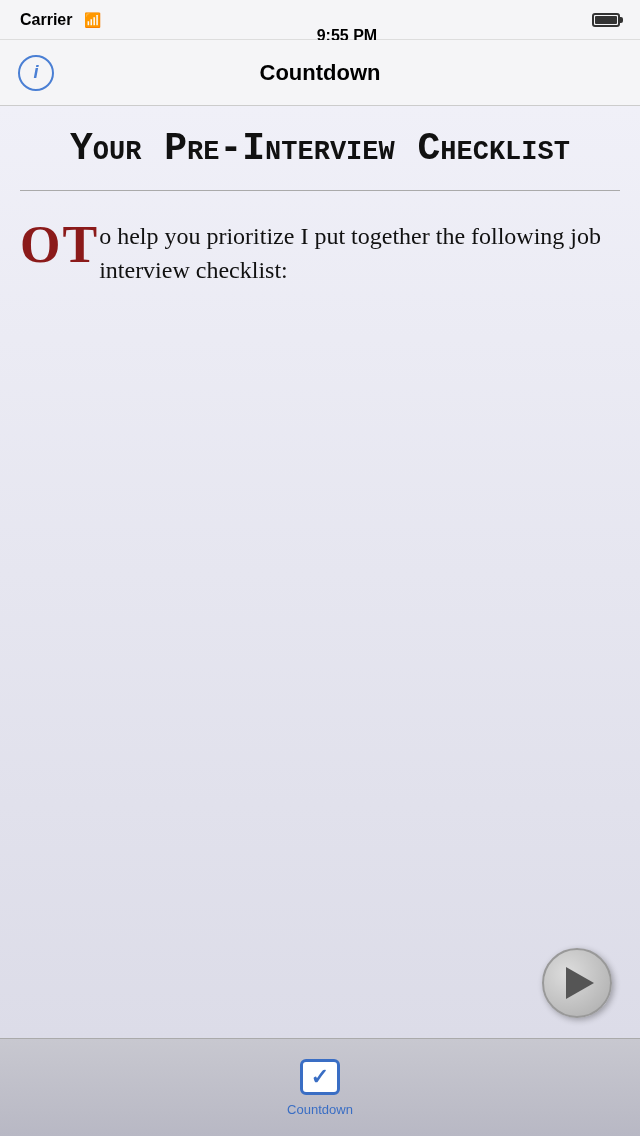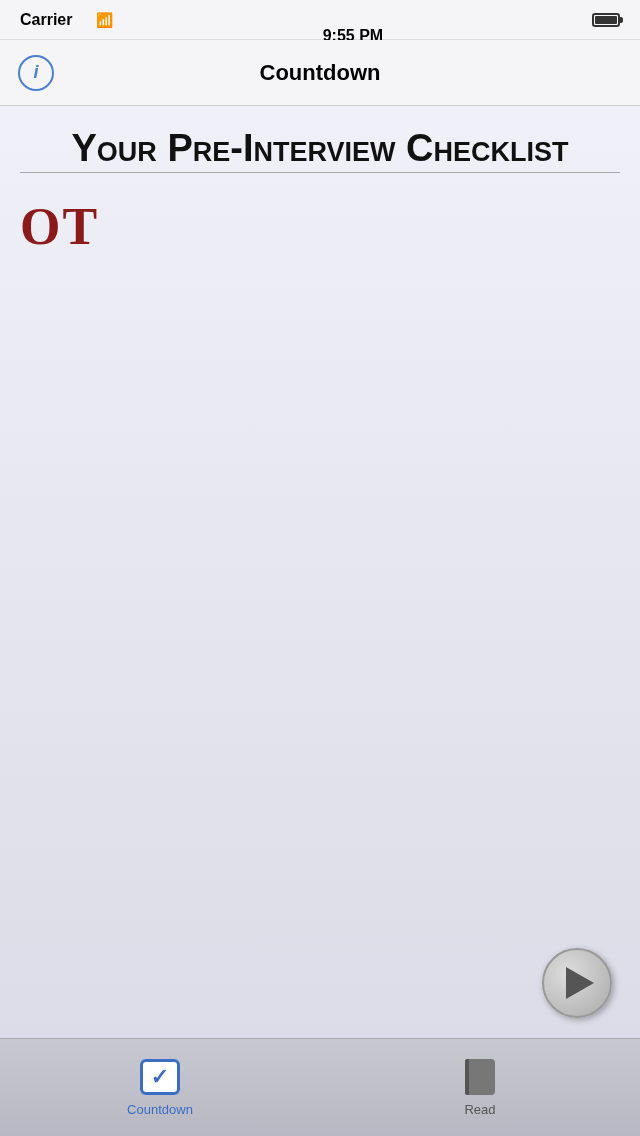--- a/index.html
+++ b/index.html
@@ -21,21 +21,21 @@
       background: #f5f5f7;
       display: flex;
       align-items: center;
       justify-content: space-between;
       padding: 0 20px;
       border-bottom: 1px solid #ddd;
     }
     .status-left {
       display: flex;
       align-items: center;
-      gap: 20px;
+      gap: 8px;
       font-size: 16px;
       font-weight: 600;
     }
     .status-center {
       font-size: 16px;
       font-weight: 600;
       margin-top: 32px;
     }
     .status-right {
       display: flex;
@@ -116,21 +116,22 @@
       padding: 20px 20px 20px 20px;
     }
 
     .checklist-title {
       text-align: center;
       font-size: 38px;
       font-weight: 900;
       color: #111;
       font-variant: small-caps;
       line-height: 1.2;
-      font-family: Liberation Sans, sans-serif;
+      margin-bottom: 18px;
+      font-family: Liberation Mono, monospace;
     }
 
     .divider {
       width: 100%;
       height: 1px;
       background: #aaa;
       margin-bottom: 28px;
     }
 
     .paragraph {
@@ -333,40 +334,34 @@
 
 <div class="main-content">
   <div class="checklist-title">Your Pre-Interview Checklist</div>
   <div class="divider"></div>
 
   <div class="paragraph">
     <span class="drop-cap">O</span>
   </div>
 
   <div class="paragraph">
-    <span class="drop-cap">T</span>
+    <span class="drop-cap">T</span><span>o help you prioritize I put together the following job interview checklist:</span>
   </div>
 </div>
 
 <div class="play-btn">
   <div class="play-triangle"></div>
 </div>
 
 <div class="tab-bar">
 
   <div class="tab-item">
     <div class="tab-icon">
       <div class="icon-countdown"></div>
     </div>
     <span class="tab-label active">Countdown</span>
   </div>
 
 
-  <div class="tab-item">
-    <div class="tab-icon">
-      <div class="icon-read"></div>
-    </div>
-    <span class="tab-label">Read</span>
-  </div>
 
 
 
 </div>
 
 </body></html>

